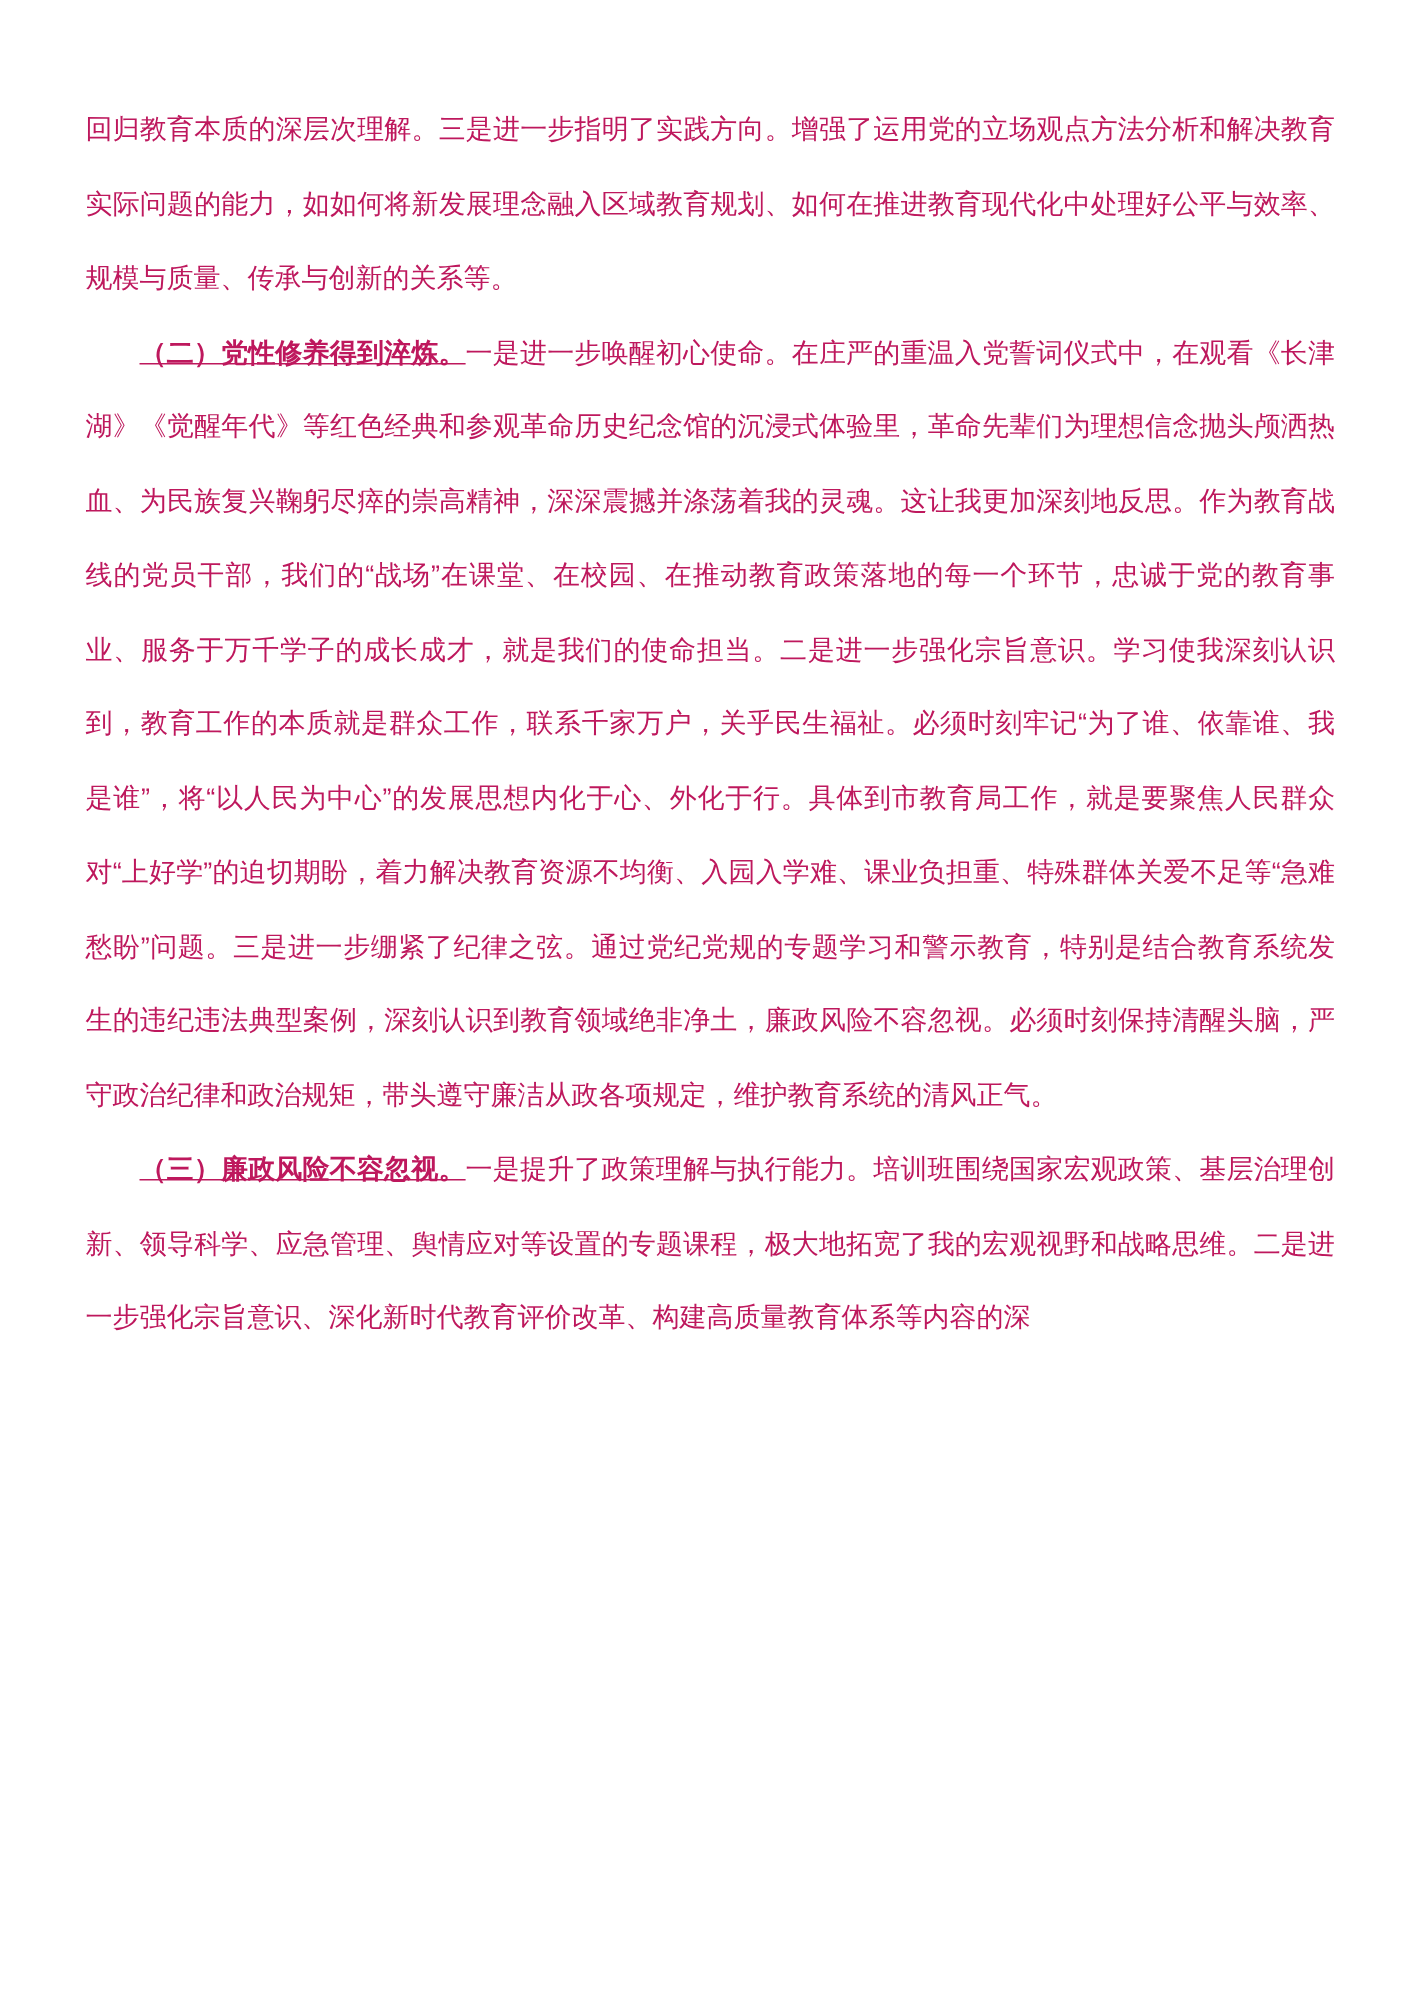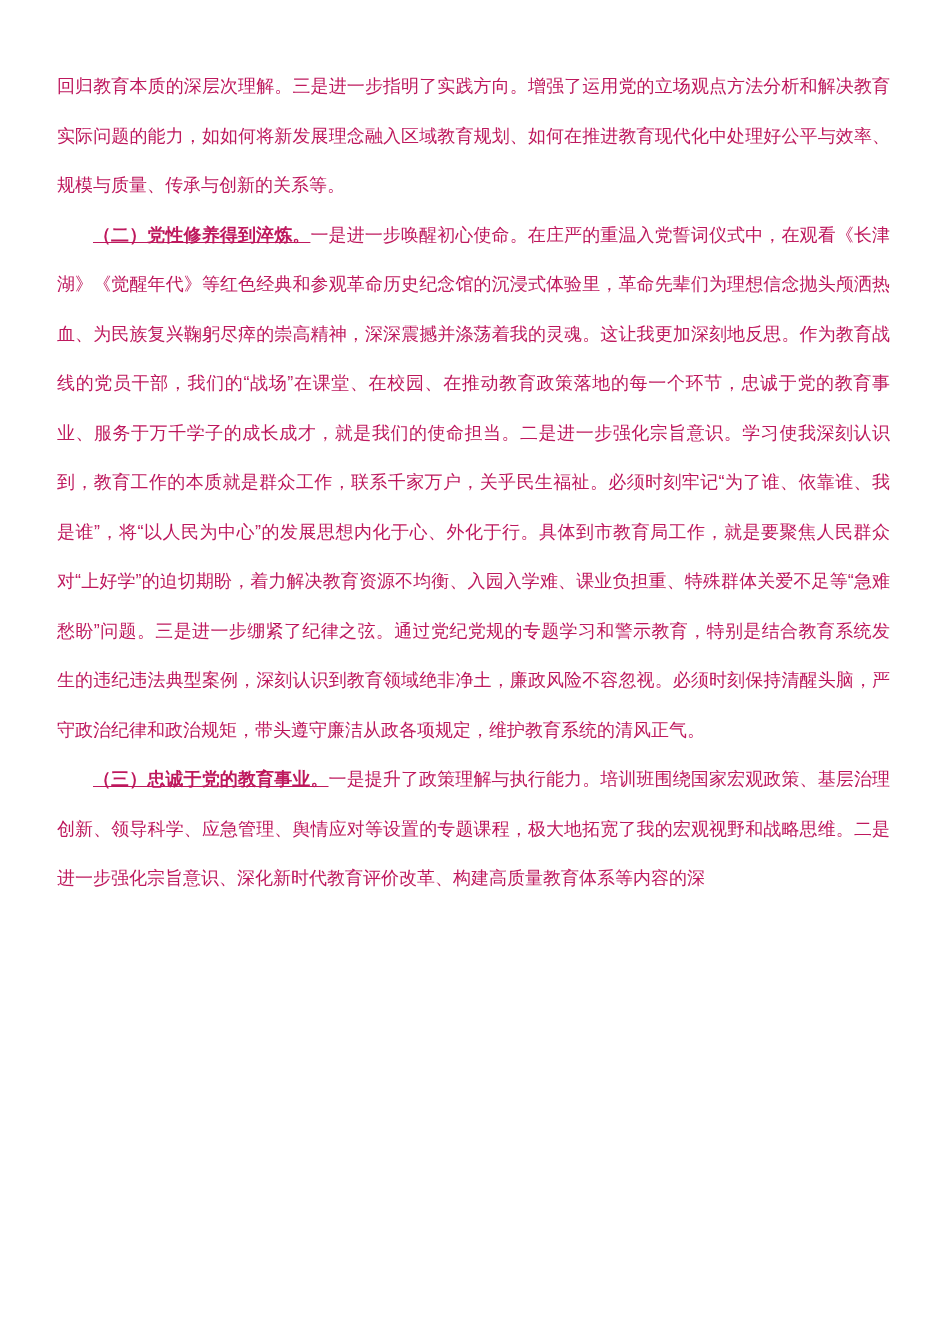--- a/index.html
+++ b/index.html
@@ -41,15 +41,15 @@
     text-decoration: underline;
   }
 </style>
 </head>
 <body>
 
 <div class="page">
   <div class="doc-body">
       <p class="para"><span class="run">回归教育本质的深层次理解。三是进一步指明了实践方向。增强了运用党的立场观点方法分析和解决教育实际问题的能力，如如何将新发展理念融入区域教育规划、如何在推进教育现代化中处理好公平与效率、规模与质量、传承与创新的关系等。</span></p>
       <p class="para indent"><span class="run bold">（二）党性修养得到淬炼。</span><span class="run">一是进一步唤醒初心使命。在庄严的重温入党誓词仪式中，在观看《长津湖》《觉醒年代》等红色经典和参观革命历史纪念馆的沉浸式体验里，革命先辈们为理想信念抛头颅洒热血、为民族复兴鞠躬尽瘁的崇高精神，深深震撼并涤荡着我的灵魂。这让我更加深刻地反思。作为教育战线的党员干部，我们的“战场”在课堂、在校园、在推动教育政策落地的每一个环节，忠诚于党的教育事业、服务于万千学子的成长成才，就是我们的使命担当。二是进一步强化宗旨意识。学习使我深刻认识到，教育工作的本质就是群众工作，联系千家万户，关乎民生福祉。必须时刻牢记“为了谁、依靠谁、我是谁”，将“以人民为中心”的发展思想内化于心、外化于行。具体到市教育局工作，就是要聚焦人民群众对“上好学”的迫切期盼，着力解决教育资源不均衡、入园入学难、课业负担重、特殊群体关爱不足等“急难愁盼”问题。三是进一步绷紧了纪律之弦。通过党纪党规的专题学习和警示教育，特别是结合教育系统发生的违纪违法典型案例，深刻认识到教育领域绝非净土，廉政风险不容忽视。必须时刻保持清醒头脑，严守政治纪律和政治规矩，带头遵守廉洁从政各项规定，维护教育系统的清风正气。</span></p>
-      <p class="para indent"><span class="run bold">（三）忠诚于党的教育事业。</span><span class="run">一是提升了政策理解与执行能力。培训班围绕国家宏观政策、基层治理创新、领导科学、应急管理、舆情应对等设置的专题课程，极大地拓宽了我的宏观视野和战略思维。二是进一步强化宗旨意识、深化新时代教育评价改革、构建高质量教育体系等内容的深</span></p>
+      <p class="para indent"><span class="run bold">（三）廉政风险不容忽视。</span><span class="run">一是提升了政策理解与执行能力。培训班围绕国家宏观政策、基层治理创新、领导科学、应急管理、舆情应对等设置的专题课程，极大地拓宽了我的宏观视野和战略思维。二是进一步强化宗旨意识、深化新时代教育评价改革、构建高质量教育体系等内容的深</span></p>
     </div>
 </div>
 
 </body></html>

